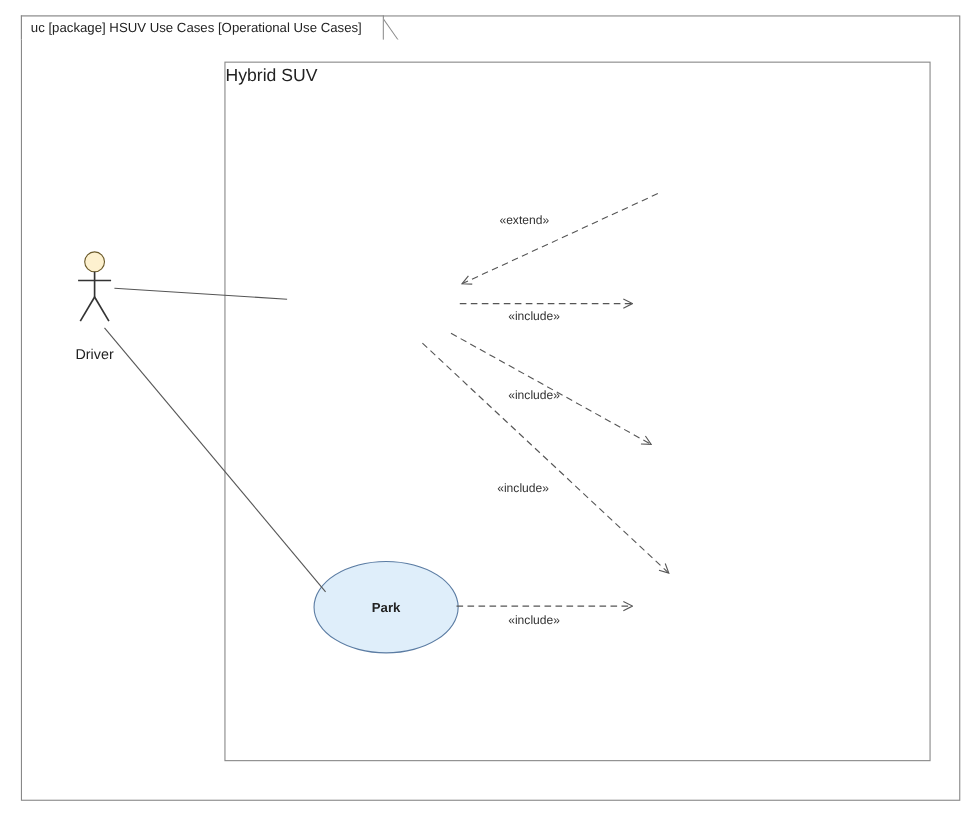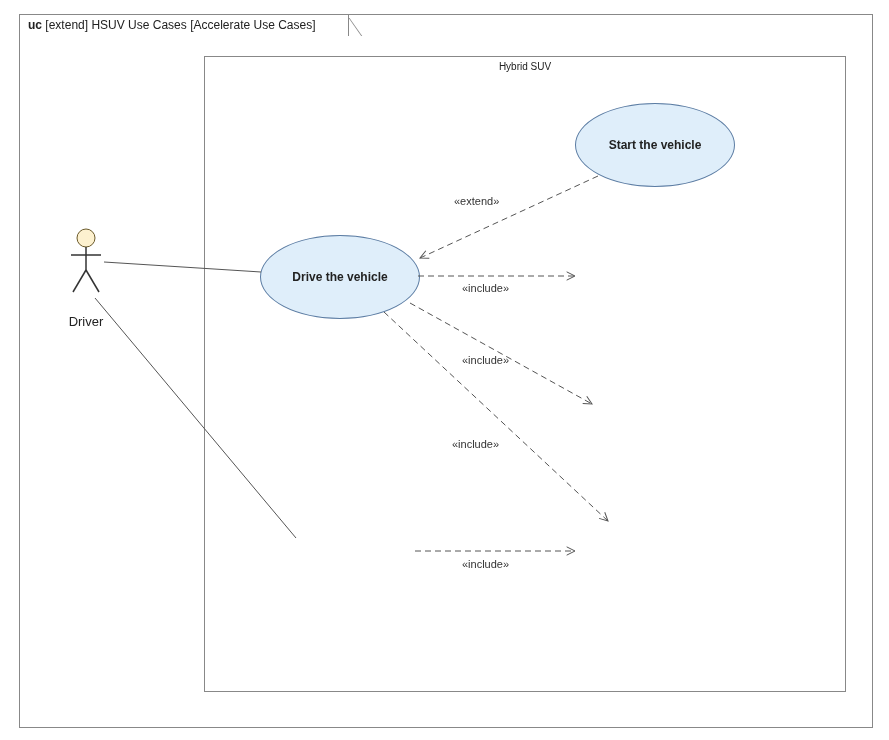--- a/index.html
+++ b/index.html
@@ -3,28 +3,28 @@
 <meta charset="utf-8">
 <style>
   body{margin:0;background:#fff;font-family:"Segoe UI",Arial,sans-serif;font-size:12px;color:#222}
   .stage{position:relative;width:889px;height:740px;background:#fff}
 
   
   .outer-frame{position:absolute;left:19px;top:14px;width:852px;height:712px;border:1px solid #888}
 
   
   .tab{position:absolute;left:19px;top:14px;height:22px;background:#fff;border:1px solid #888;border-bottom:none;padding:3px 10px 0 8px;box-sizing:border-box}
-  .tab b{font-weight:700}
+  .tab b{font-weight:400}
   
   .tab-end{position:absolute;width:16px;height:22px;overflow:hidden}
   .tab-end::before{content:"";position:absolute;left:-8px;top:0;width:16px;height:32px;background:#fff;border-right:1px solid #888;transform:skewX(35deg)}
 
   
   .subject{position:absolute;border:1px solid #888;background:#fff}
-  .subject-title{position:absolute;top:4px;width:100%;text-align:center;font-size:10px}
+  .subject-title{position:absolute;top:4px;width:100%;font-size:16px}
 
   
   .actor{position:absolute;width:40px;text-align:center}
   .actor svg{display:block;margin:0 auto}
   .actor .label{margin-top:20px;font-size:13px;text-align:center}
 
   
   .uc{position:absolute;border:1px solid #5b7ca3;border-radius:50%;background:#dfeefa;display:flex;align-items:center;justify-content:center;font-weight:700;font-size:12px;text-align:center;box-shadow:0 0 0 rgba(0,0,0,0)}
 
   
@@ -36,43 +36,42 @@
 </style>
 </head>
 <body>
 
 <div class="stage">
 
   <div class="outer-frame"></div>
 
   <div class="tab" style="width:330px">
     <b>uc</b>
-    <span>[extend]</span>
+    <span>[package]</span>
     <span>HSUV Use Cases</span>
-    <span>[Accelerate Use Cases]</span>
+    <span>[Operational Use Cases]</span>
   </div>
   <div class="tab-end" style="left:349px;top:14px"></div>
 
   <div class="subject" style="left:204px;top:56px;width:640px;height:634px">
     <div class="subject-title">Hybrid SUV</div>
   </div>
 
   <div class="actor" style="left:66px;top:228px">
     <svg width="38" height="66" viewBox="0 0 38 66">
       <circle cx="19" cy="10" r="9" fill="#fdf1cf" stroke="#6b5a2a"></circle>
       <line x1="19" y1="19" x2="19" y2="42" stroke="#333" stroke-width="1.5"></line>
       <line x1="4" y1="27" x2="34" y2="27" stroke="#333" stroke-width="1.5"></line>
       <line x1="19" y1="42" x2="6" y2="64" stroke="#333" stroke-width="1.5"></line>
       <line x1="19" y1="42" x2="32" y2="64" stroke="#333" stroke-width="1.5"></line>
     </svg>
     <div class="label">Driver</div>
   </div>
 
-  <div class="uc" style="left:260px;top:235px;width:158px;height:82px">Drive the vehicle</div>
-  <div class="uc" style="left:575px;top:103px;width:158px;height:82px">Start the vehicle</div>
+  <div class="uc" style="left:285px;top:510px;width:130px;height:82px">Park</div>
 
   <svg class="connectors">
     <defs>
       <marker id="arrow" viewBox="0 0 12 12" refX="11" refY="6" markerWidth="10" markerHeight="10" orient="auto-start-reverse">
         <path d="M1,1 L11,6 L1,11" fill="none" stroke="#555" stroke-width="1.2"></path>
       </marker>
     </defs>
 
     <line class="solid" x1="104" y1="262" x2="261" y2="272"></line>
 

